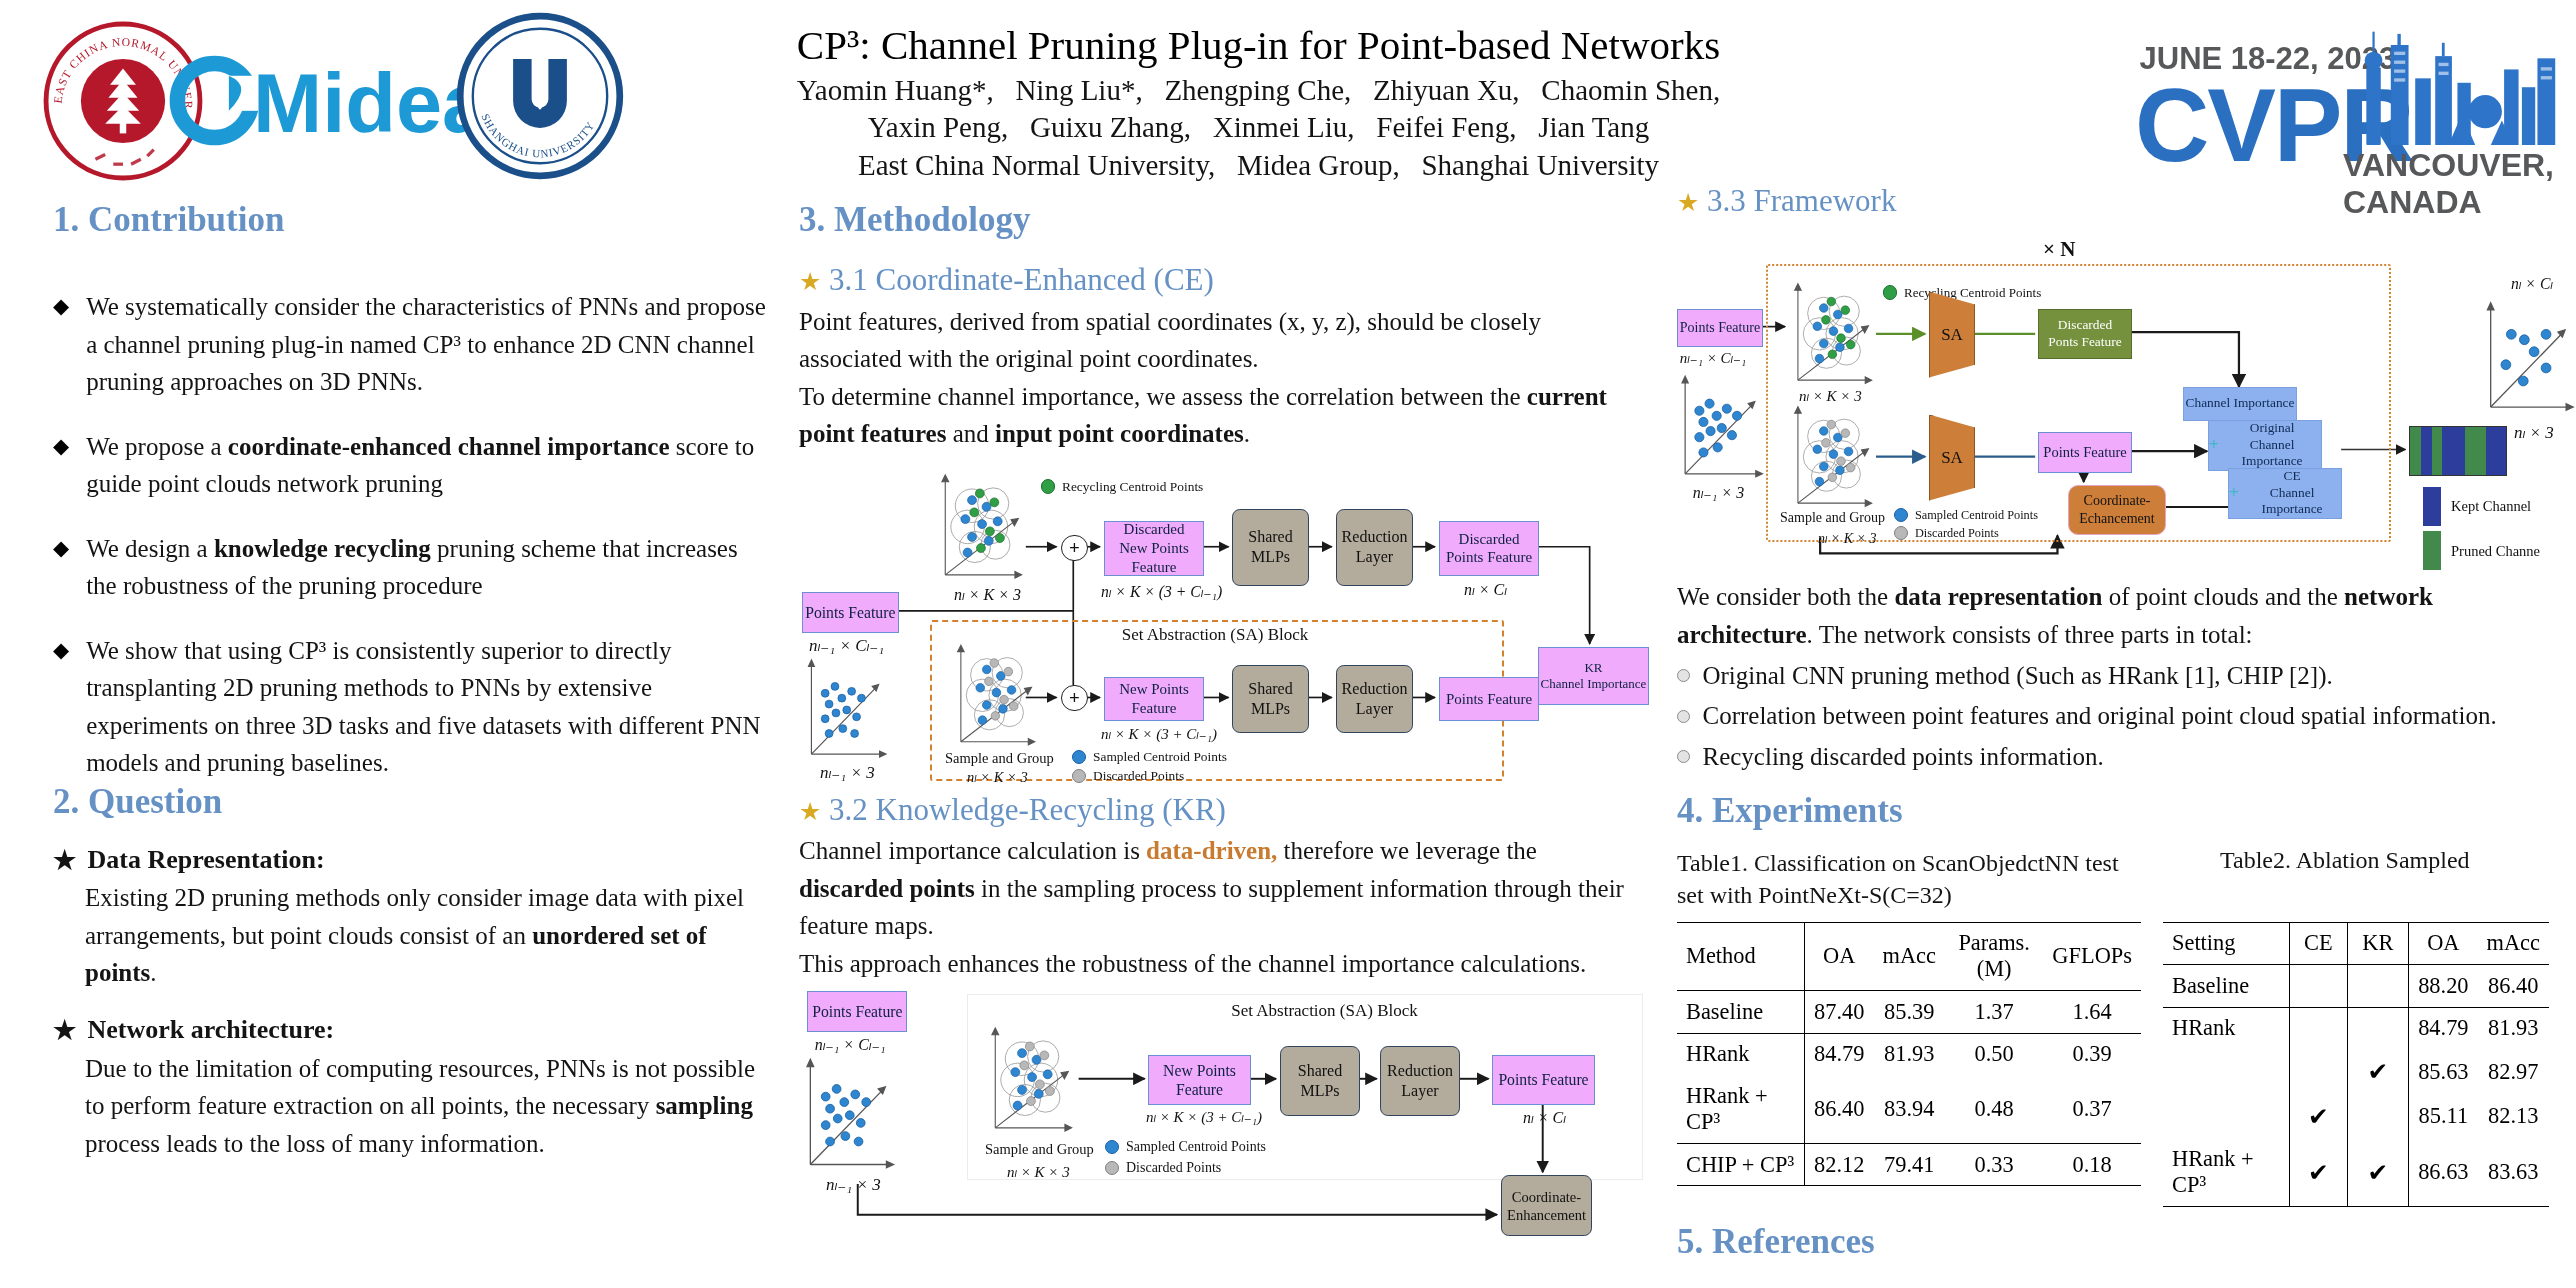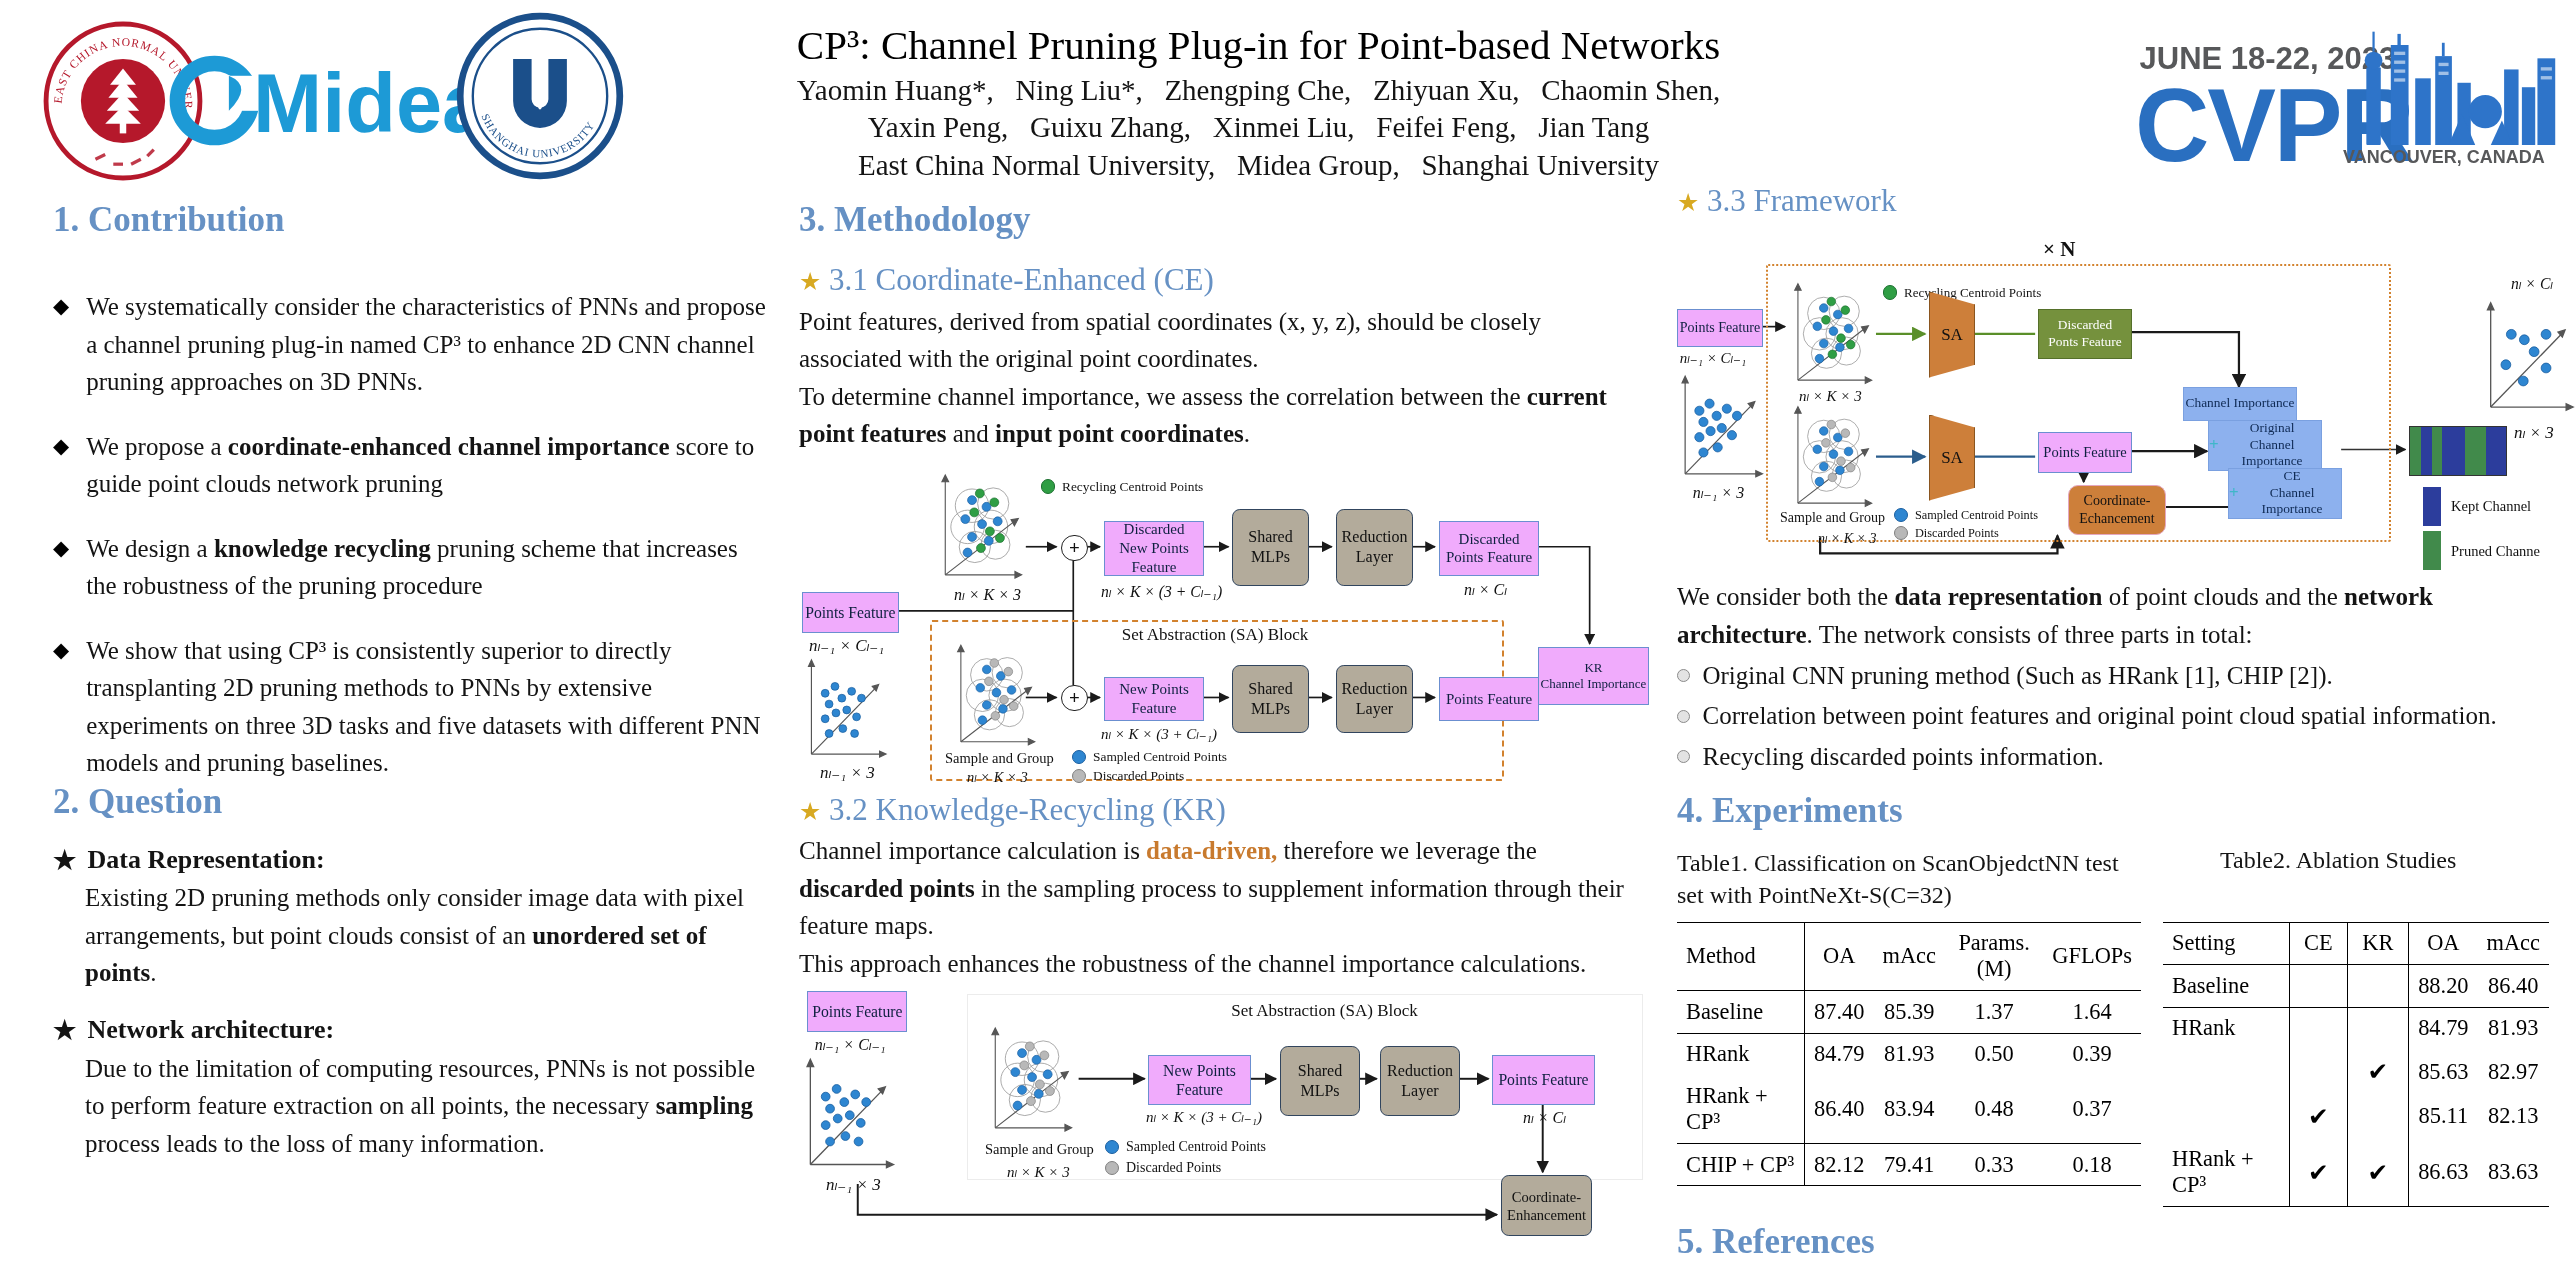--- a/index.html
+++ b/index.html
@@ -63,21 +63,21 @@
   
   #title-block{position:absolute;left:744px;top:21px;width:1029px;text-align:center;}
   #title{font-size:41px;color:#000;}
   .authors{font-size:29px;margin-top:4.5px;}
   #cvpr{position:absolute;left:2135px;top:25px;width:430px;height:157px;}
   .cvpr-date{position:absolute;left:4.5px;top:15.7px;font-family:"Liberation Sans",sans-serif;
              font-weight:bold;font-size:31px;color:#57585a;}
   .cvpr-name{position:absolute;left:0px;top:49px;font-family:"Liberation Sans",sans-serif;
              font-weight:bold;font-size:103px;line-height:1;color:#2a6fc0;letter-spacing:-2.2px;}
   .cvpr-loc{position:absolute;left:208px;top:122px;font-family:"Liberation Sans",sans-serif;
-            font-weight:bold;font-size:18px;color:#57585a;}
+            font-weight:bold;font-size:32px;color:#57585a;}
   #midea-text{position:absolute;left:253px;top:56px;font-family:"Liberation Sans",sans-serif;
               font-weight:bold;font-size:83px;color:#1d9ad6;}
 </style>
 </head>
 <body>
 
 <div id="poster">
 
   <div>
 
@@ -708,21 +708,21 @@
     </div>
     <div class="cit">
       <span class="cbul"></span>
       <span>Recycling discarded points information.</span>
     </div>
 
     <div class="h1" style="margin-top:15.7px">4. Experiments</div>
 
     <div class="caps">
       <div class="cap1">Table1. Classification on ScanObjedctNN test set with PointNeXt-S(C=32)</div>
-      <div class="cap2">Table2. Ablation Studies</div>
+      <div class="cap2">Table2. Ablation Sampled</div>
     </div>
 
     <div class="tables">
 
       <table class="tbl" style="width:464px">
         <thead>
           <tr>
             <th class="lft vr" style="width:140px">Method</th>
             <th>OA</th>
             <th>mAcc</th>

